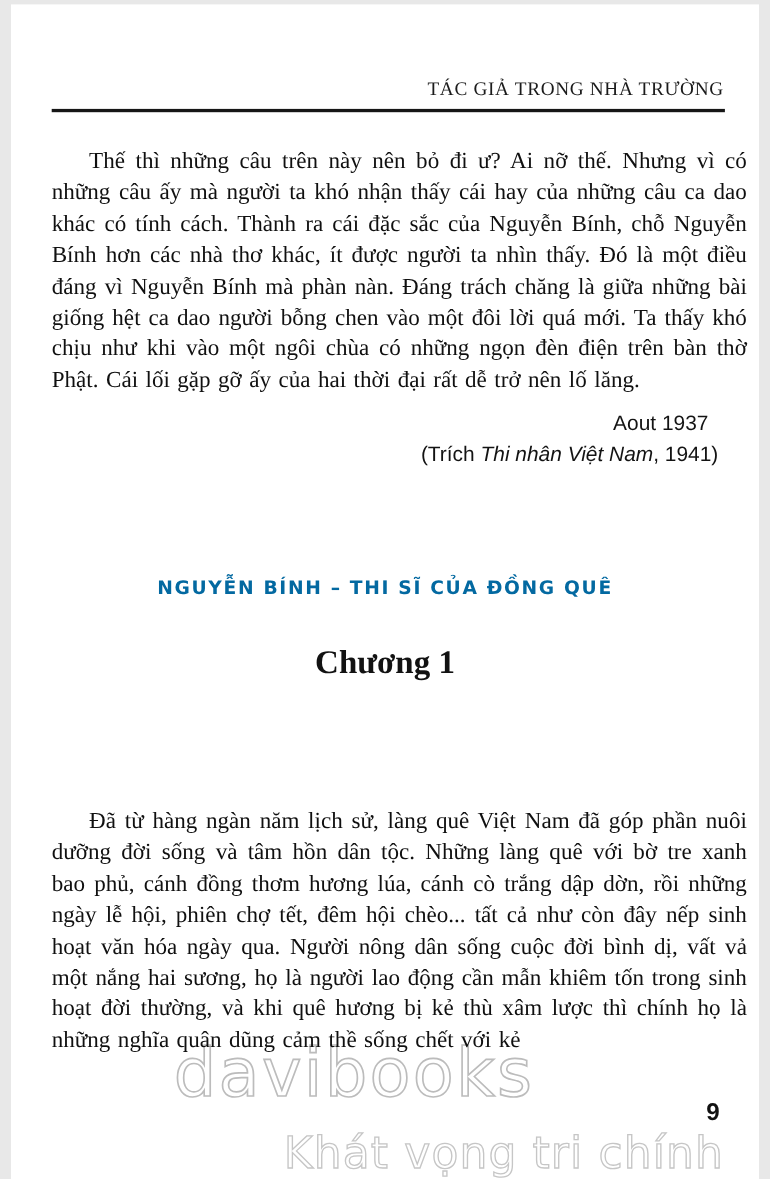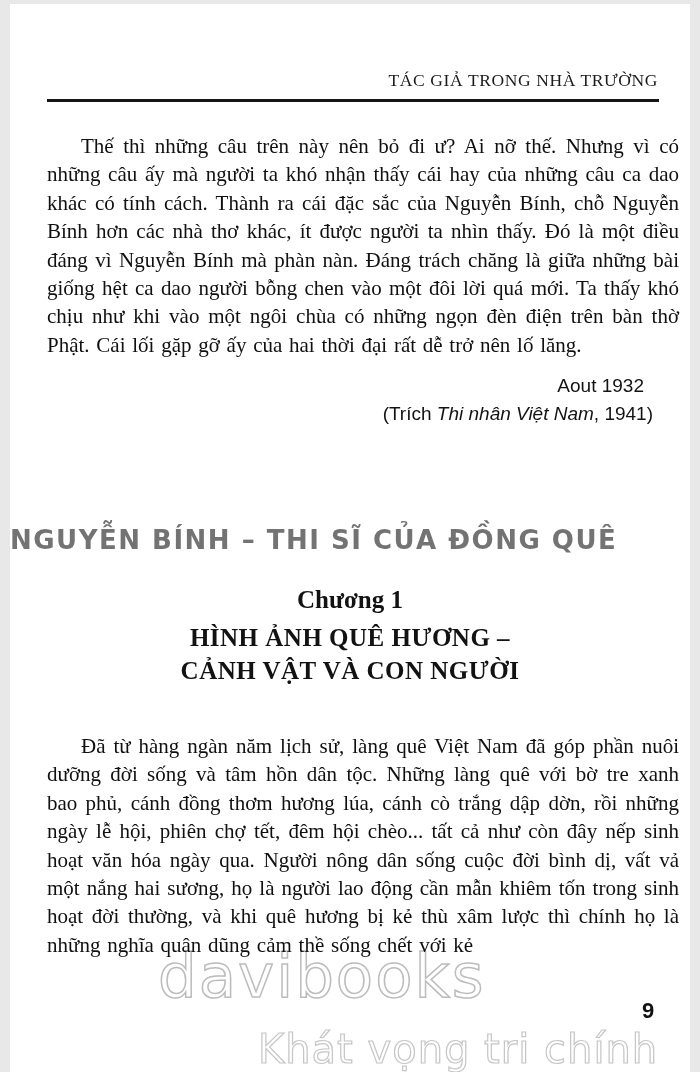--- a/index.html
+++ b/index.html
@@ -96,36 +96,37 @@
     border-top: 3px solid #1d1d1d;
     border-bottom: 1px solid #2a2a2a;
     box-sizing: border-box;
   }
   
   .main-title {
     position: absolute;
     top: 521px;
     left: 0;
     width: 100%;
+    text-align: center;
     font-family: "DejaVu Sans", sans-serif;
     font-weight: bold;
-    font-size: 26px;
+    font-size: 17px;
     letter-spacing: 1.5px;
-    color: #737373;
+    color: #0369a1;
     z-index: 2;
   }
   .chapter-label {
     position: absolute;
     top: 582px;
     left: 0;
     width: 100%;
     text-align: center;
     font-family: "Liberation Serif", serif;
     font-weight: bold;
-    font-size: 25px;
+    font-size: 30px;
     color: #121212;
     z-index: 2;
   }
   .chapter-title {
     position: absolute;
     top: 617px;
     left: 0;
     width: 100%;
     text-align: center;
     font-family: "Liberation Serif", serif;
@@ -176,30 +177,26 @@
 </head>
 <body>
 
 <div class="page">
 
   <div class="running-head">TÁC GIẢ TRONG NHÀ TRƯỜNG</div>
   <div class="head-rule"></div>
 
   <p class="body-para excerpt-para">Thế thì những câu trên này nên bỏ đi ư? Ai nỡ thế. Nhưng vì có những câu ấy mà người ta khó nhận thấy cái hay của những câu ca dao khác có tính cách. Thành ra cái đặc sắc của Nguyễn Bính, chỗ Nguyễn Bính hơn các nhà thơ khác, ít được người ta nhìn thấy. Đó là một điều đáng vì Nguyễn Bính mà phàn nàn. Đáng trách chăng là giữa những bài giống hệt ca dao người bỗng chen vào một đôi lời quá mới. Ta thấy khó chịu như khi vào một ngôi chùa có những ngọn đèn điện trên bàn thờ Phật. Cái lối gặp gỡ ấy của hai thời đại rất dễ trở nên lố lăng.</p>
 
-  <div class="date-line">Aout 1932</div>
+  <div class="date-line">Aout 1937</div>
   <div class="cite-line"><span>(Trích </span><span class="book-title">Thi nhân Việt Nam</span><span>, 1941)</span></div>
 
 
   <div class="main-title">NGUYỄN BÍNH – THI SĨ CỦA ĐỒNG QUÊ</div>
   <div class="chapter-label">Chương 1</div>
-  <div class="chapter-title">
-    <div>HÌNH ẢNH QUÊ HƯƠNG –</div>
-    <div>CẢNH VẬT VÀ CON NGƯỜI</div>
-  </div>
 
   <p class="body-para chapter-para">Đã từ hàng ngàn năm lịch sử, làng quê Việt Nam đã góp phần nuôi dưỡng đời sống và tâm hồn dân tộc. Những làng quê với bờ tre xanh bao phủ, cánh đồng thơm hương lúa, cánh cò trắng dập dờn, rồi những ngày lễ hội, phiên chợ tết, đêm hội chèo... tất cả như còn đây nếp sinh hoạt văn hóa ngày qua. Người nông dân sống cuộc đời bình dị, vất vả một nắng hai sương, họ là người lao động cần mẫn khiêm tốn trong sinh hoạt đời thường, và khi quê hương bị kẻ thù xâm lược thì chính họ là những nghĩa quân dũng cảm thề sống chết với kẻ</p>
 
   <div class="wm-brand">davibooks</div>
   <div class="wm-slogan">Khát vọng tri chính</div>
 
   <div class="page-number">9</div>
 
 </div>
 

